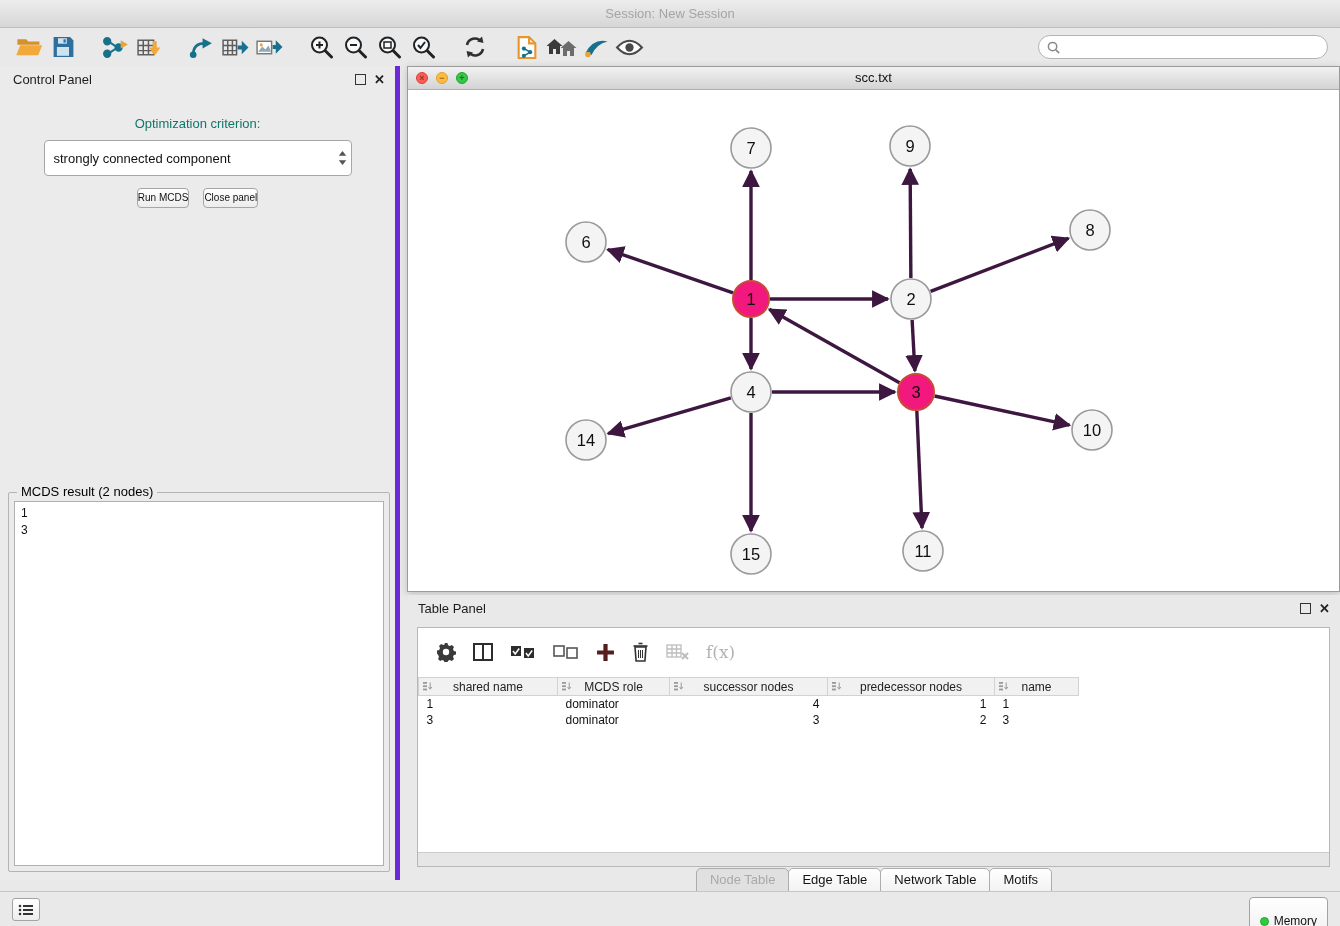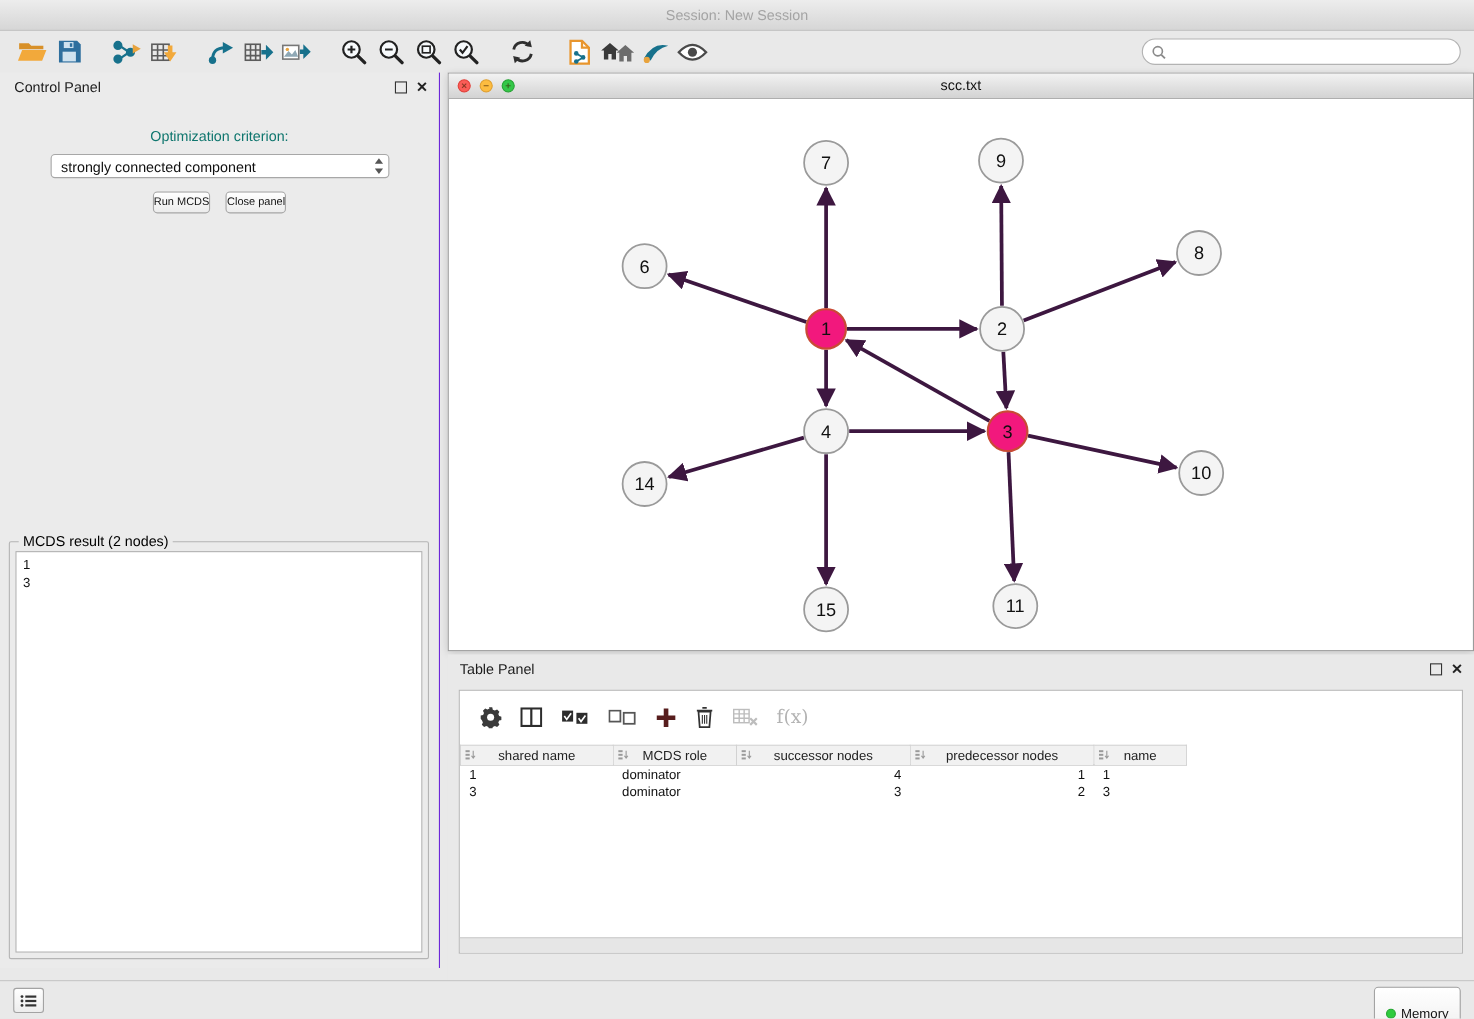--- a/index.html
+++ b/index.html
@@ -12,32 +12,32 @@
   .titlebar{position:absolute;top:0;left:0;right:0;height:27px;
     background:linear-gradient(#ededed,#d6d6d6);border-bottom:1px solid #bdbdbd;
     text-align:center;line-height:27px;color:#a4a4a4;font-size:13px}
   
   .toolbar{position:absolute;top:28px;left:0;right:0;height:38px;display:flex;align-items:center;padding:0 12px;box-sizing:border-box}
   .tool{width:34px;height:30px;display:flex;align-items:center;justify-content:center;border-radius:4px;flex:0 0 auto}
   .tgap{width:18px;flex:0 0 auto}
   .search-box{margin-left:auto;width:290px;height:24px;border:1px solid #b3b3b3;border-radius:13px;background:#fff;display:flex;align-items:center;padding:0 8px;box-sizing:border-box;gap:5px}
   .search-box input{border:none;outline:none;flex:1;font-size:12px;background:transparent;font-family:"Liberation Sans",sans-serif}
   
-  .control-panel{position:absolute;left:0;top:66px;width:400px;height:814px;background:#ebebeb;border-right:1px solid #6d28d9;box-sizing:border-box}
+  .control-panel{position:absolute;left:0;top:66px;width:400px;height:814px;background:#ebebeb;border-right:5px solid #6d28d9;box-sizing:border-box}
   .panel-head{height:26px;display:flex;align-items:center;padding:0 10px 0 13px;gap:8px}
   .panel-title{font-size:13px;color:#1c1c1c}
   .panel-head .spacer{flex:1}
   .float-glyph{width:9px;height:9px;border:1.5px solid #333;display:inline-block}
   .close-glyph{font-size:13px;font-weight:bold;color:#222;line-height:1}
   .tabs{display:flex;justify-content:center;margin-top:3px}
   .tab{border:1px solid #adadad;background:linear-gradient(#ffffff,#f2f2f2);padding:3px 13px 4px;font-size:13px;color:#141414;border-radius:5px 5px 0 0;margin-right:-1px}
   .tab.selected{background:#e0e0e0;color:#a9a9a9}
   .cp-body{padding-top:24px;text-align:center}
   .opt-label{font-size:13px;color:#0f766e}
-  .dropdown{margin:9px auto 0;width:308px;height:22px;background:#fff;border:1px solid #a7a7a7;border-radius:4px;display:flex;align-items:center;padding:0 4px 0 9px;box-sizing:border-box;text-align:left}
+  .dropdown{margin:9px auto 0;width:308px;height:36px;background:#fff;border:1px solid #a7a7a7;border-radius:4px;display:flex;align-items:center;padding:0 4px 0 9px;box-sizing:border-box;text-align:left}
   .dropdown .val{flex:1;font-size:13px;color:#111}
   .btn-row{margin-top:12px;display:flex;justify-content:center;gap:14px}
   .push-btn{border:1px solid #a6a6a6;border-radius:4px;background:linear-gradient(#ffffff,#ececec);padding:3px 0 4px;font-size:10px;color:#111}
   .mcds-fieldset{position:absolute;left:8px;top:426px;width:382px;height:380px;border:1px solid #b4b4b4;border-radius:2px;box-sizing:border-box;background:#ebebeb}
   .mcds-legend{position:absolute;top:-9px;left:8px;background:#ebebeb;padding:0 4px;font-size:13px;color:#000000}
   .mcds-inner{position:absolute;left:5px;right:5px;top:8px;bottom:5px;background:#fff;border:1px solid #b0b0b0;overflow:hidden}
   .result-line{font-size:12px;line-height:17px;padding-left:6px;color:#111}
   .result-line:first-child{padding-top:3px}
   
   .net-window{position:absolute;left:407px;top:66px;width:933px;height:526px;background:#fff;border:1px solid #9b9b9b;box-sizing:border-box;box-shadow:0 2px 8px rgba(0,0,0,0.18)}
@@ -437,20 +437,26 @@
             <td style="text-align: left;">3</td>
             <td style="text-align: left;">dominator</td>
             <td style="text-align: right;">3</td>
             <td style="text-align: right;">2</td>
             <td style="text-align: left;">3</td>
           </tr>
         </tbody>
     </table>
     <div class="tp-scrollstrip"></div>
   </div>
+  <div class="tp-tabs">
+    <div class="tab selected">Node Table</div>
+    <div class="tab">Edge Table</div>
+    <div class="tab">Network Table</div>
+    <div class="tab">Motifs</div>
+  </div>
 </div>
 
 <div class="statusbar">
   <div class="sb-list-btn">
     <svg width="16" height="12" viewBox="0 0 16 12">
         <g fill="#333">
           <circle cx="2" cy="2" r="1.3"></circle>
           <circle cx="2" cy="6" r="1.3"></circle>
           <circle cx="2" cy="10" r="1.3"></circle>
           <rect x="5" y="1" width="10" height="2"></rect>

